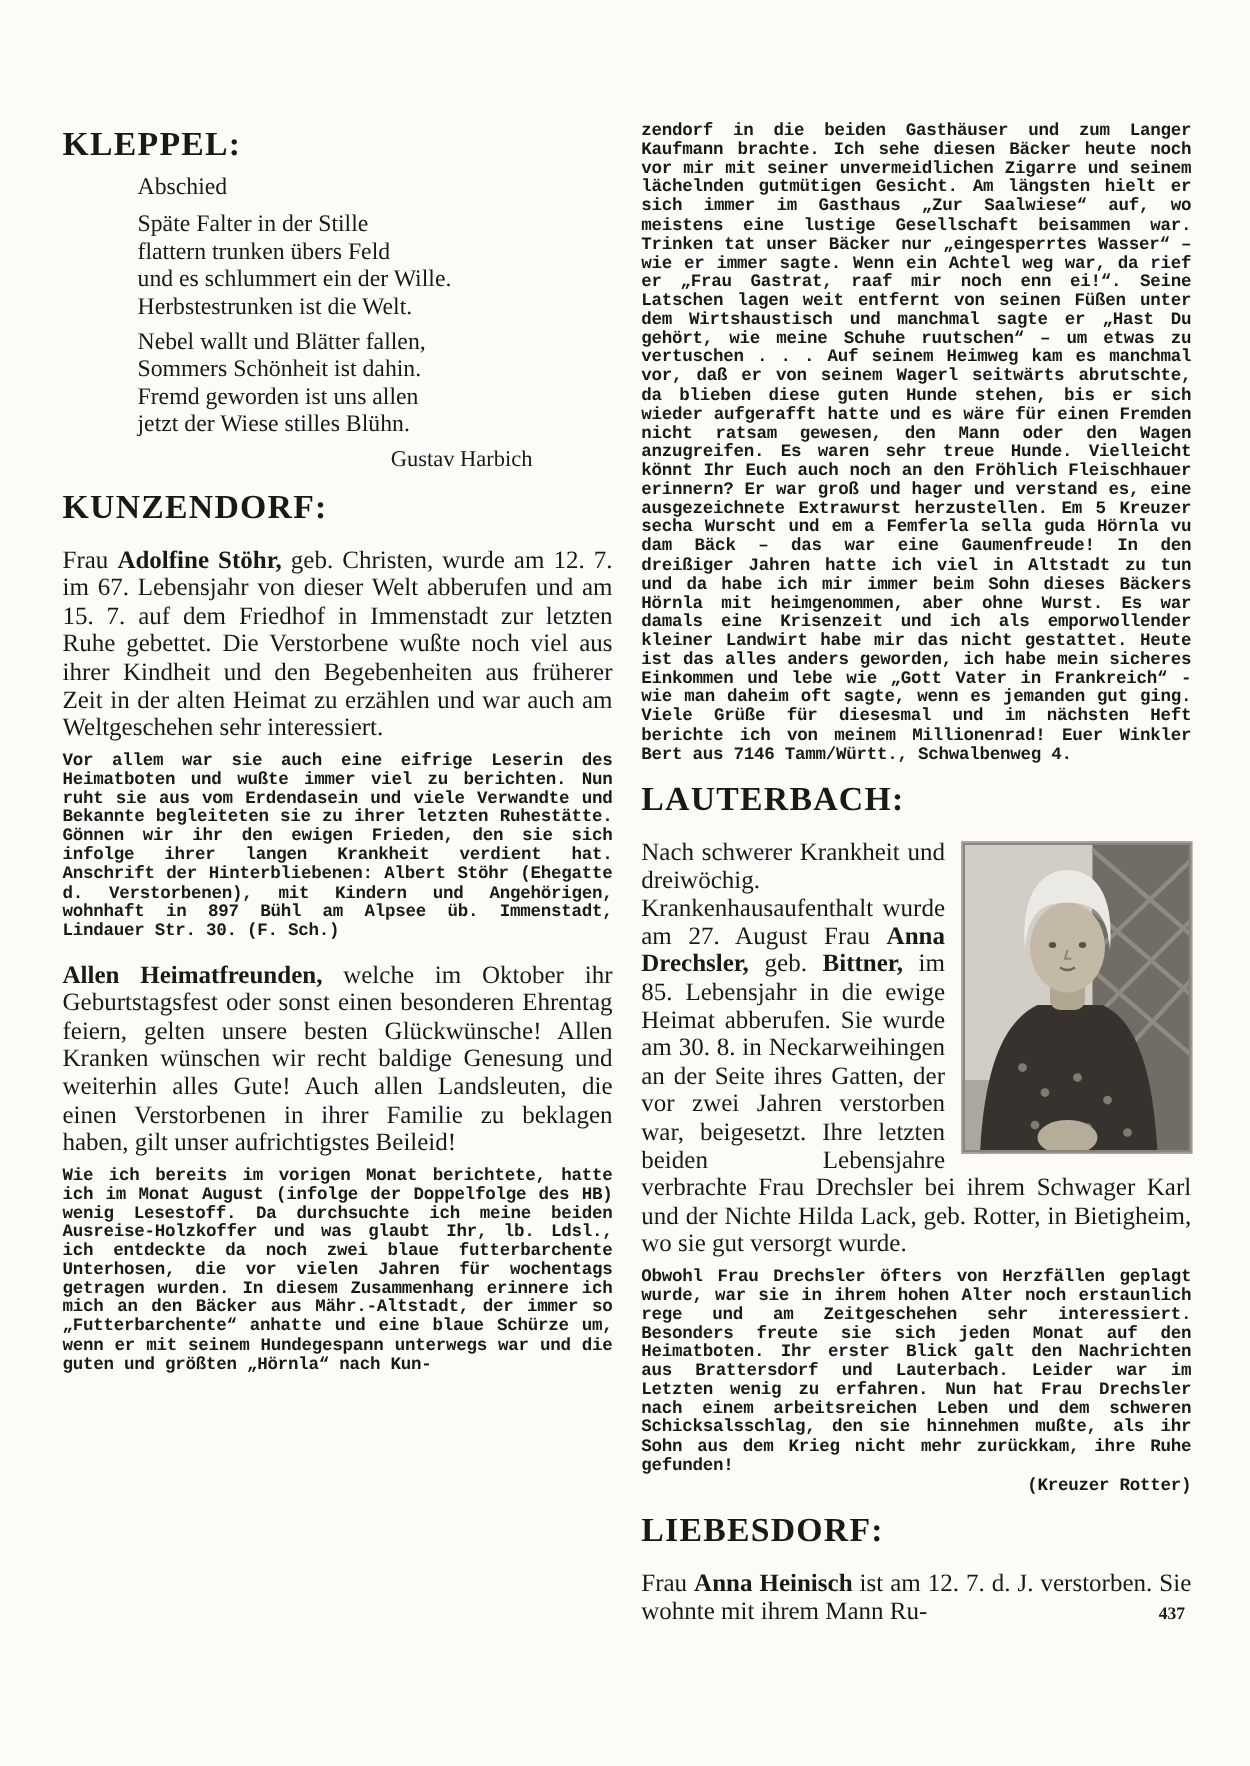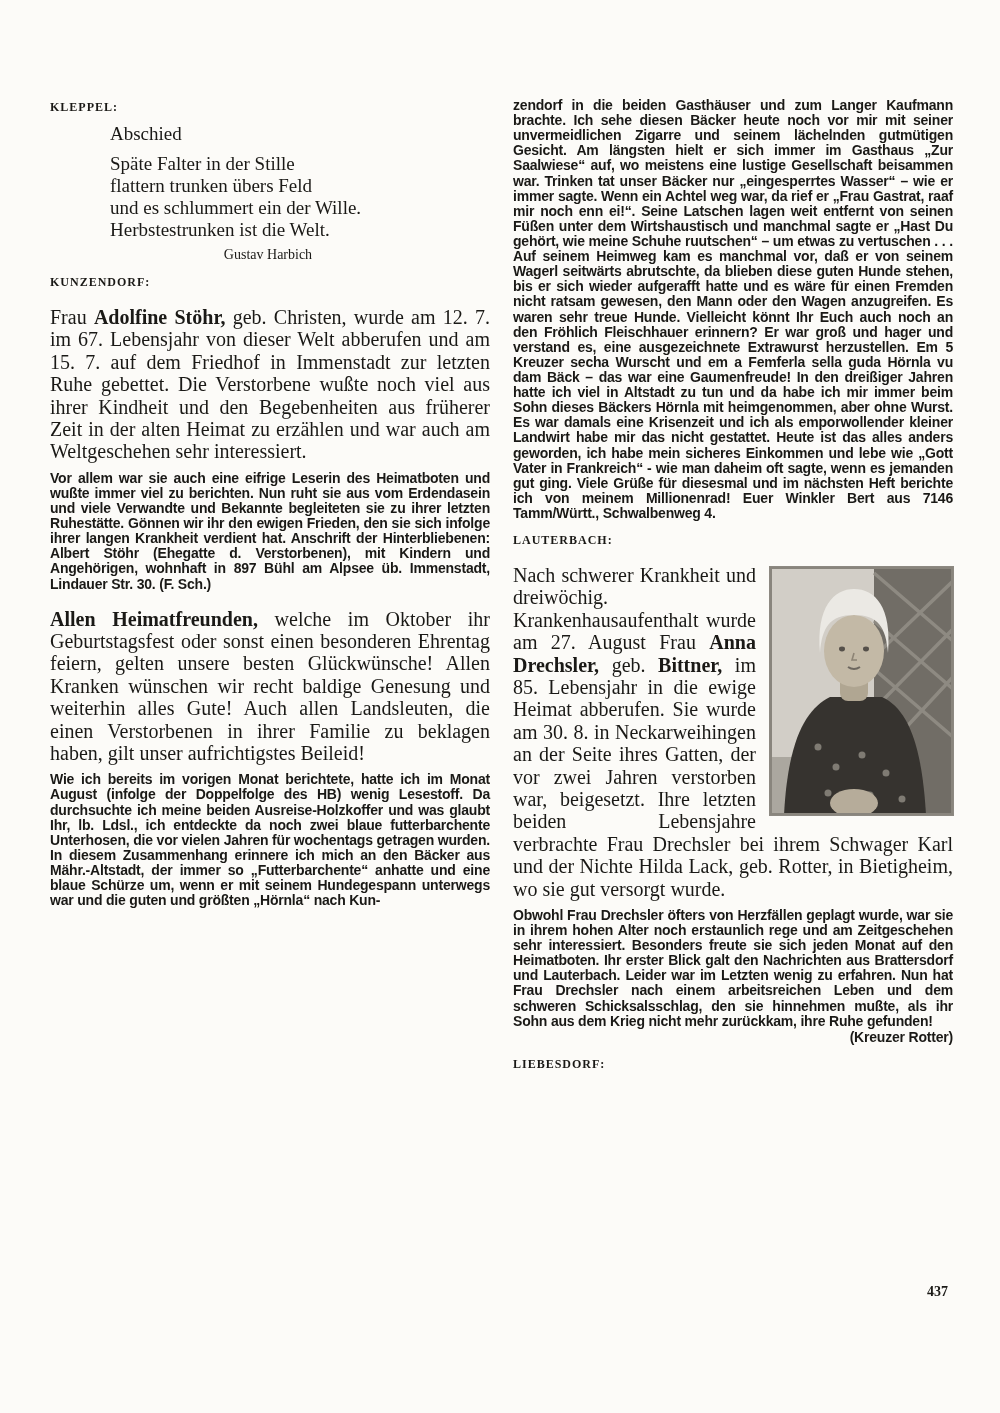--- a/index.html
+++ b/index.html
@@ -15,52 +15,52 @@
       box-sizing: border-box;
       background: #fcfbf8;
       color: #1a1916;
       padding: 98px 48px 60px 50px;
       overflow: hidden;
     }
     .columns { display: flex; gap: 23px; }
     .col { width: 440px; flex: 0 0 440px; }
 
     .section-heading {
-      font-size: 12px;
+      font-size: 27px;
       font-weight: 700;
       letter-spacing: 1px;
       margin: 12px 0 8px 0;
     }
     .col > .section-heading:first-child { margin-top: 2px; }
 
     .poem { padding-left: 60px; }
     .poem-title { font-size: 19px; font-weight: 400; margin: 6px 0 8px 0; }
     .stanza {
       font-size: 19px;
       line-height: 22px;
       white-space: pre-line;
       margin: 0 0 6px 0;
     }
     .poem-author {
-      font-size: 14px;
-      text-align: center;
+      font-size: 18px;
+      text-align: right;
       padding-right: 64px;
       margin: 4px 0 6px 0;
     }
 
     .body-text {
       font-size: 20px;
       line-height: 1.12;
       text-align: justify;
       margin: 16px 0 8px 0;
     }
     .body-text b { font-weight: 700; }
 
     .small-text {
-      font-family: Liberation Sans, sans-serif;
+      font-family: Liberation Mono, monospace;
       font-size: 14px;
       line-height: 1.08;
       font-weight: 700;
       letter-spacing: -0.2px;
       text-align: justify;
       margin: 0 0 10px 0;
     }
     .credit {
       text-align: right;
       margin: -9px 0 4px 0;
@@ -93,20 +93,24 @@
 
     <div class="col">
       <h2 class="section-heading">KLEPPEL:</h2>
 
       <div class="poem">
         <h3 class="poem-title">Abschied</h3>
         <p class="stanza">Späte Falter in der Stille
 flattern trunken übers Feld
 und es schlummert ein der Wille.
 Herbstestrunken ist die Welt.</p>
+        <p class="stanza">Nebel wallt und Blätter fallen,
+Sommers Schönheit ist dahin.
+Fremd geworden ist uns allen
+jetzt der Wiese stilles Blühn.</p>
         <p class="poem-author">Gustav Harbich</p>
       </div>
 
       <h2 class="section-heading">KUNZENDORF:</h2>
 
       <p class="body-text"><span>Frau </span><b>Adolfine Stöhr,</b><span> geb. Christen, wurde am 12. 7. im 67. Lebensjahr von dieser Welt abberufen und am 15. 7. auf dem Friedhof in Immenstadt zur letzten Ruhe gebettet. Die Verstorbene wußte noch viel aus ihrer Kindheit und den Begebenheiten aus früherer Zeit in der alten Heimat zu erzählen und war auch am Weltgeschehen sehr interessiert.</span></p>
 
       <p class="small-text">Vor allem war sie auch eine eifrige Leserin des Heimatboten und wußte immer viel zu berichten. Nun ruht sie aus vom Erdendasein und viele Verwandte und Bekannte begleiteten sie zu ihrer letzten Ruhestätte. Gönnen wir ihr den ewigen Frieden, den sie sich infolge ihrer langen Krankheit verdient hat. Anschrift der Hinterbliebenen: Albert Stöhr (Ehegatte d. Verstorbenen), mit Kindern und Angehörigen, wohnhaft in 897 Bühl am Alpsee üb. Immenstadt, Lindauer Str. 30. (F. Sch.)</p>
 
       <p class="body-text"><b>Allen Heimatfreunden,</b><span> welche im Oktober ihr Geburtstagsfest oder sonst einen besonderen Ehrentag feiern, gelten unsere besten Glückwünsche! Allen Kranken wünschen wir recht baldige Genesung und weiterhin alles Gute! Auch allen Landsleuten, die einen Verstorbenen in ihrer Familie zu beklagen haben, gilt unser aufrichtigstes Beileid!</span></p>
@@ -154,18 +158,19 @@
               <path d="M78 100 Q84 104 90 100" stroke="#6d675f" stroke-width="2" fill="none"></path>
               <rect x="1" y="1" width="181" height="246" fill="none" stroke="#89857d" stroke-width="2"></rect>
             </svg>
           </span><span>Nach schwerer Krankheit und dreiwöchig. Krankenhausaufenthalt wurde am 27. August Frau </span><b>Anna Drechsler,</b><span> geb. </span><b>Bittner,</b><span> im 85. Lebensjahr in die ewige Heimat abberufen. Sie wurde am 30. 8. in Neckarweihingen an der Seite ihres Gatten, der vor zwei Jahren verstorben war, beigesetzt. Ihre letzten beiden Lebensjahre verbrachte Frau Drechsler bei ihrem Schwager Karl und der Nichte Hilda Lack, geb. Rotter, in Bietigheim, wo sie gut versorgt wurde.</span></p>
 
       <p class="small-text">Obwohl Frau Drechsler öfters von Herzfällen geplagt wurde, war sie in ihrem hohen Alter noch erstaunlich rege und am Zeitgeschehen sehr interessiert. Besonders freute sie sich jeden Monat auf den Heimatboten. Ihr erster Blick galt den Nachrichten aus Brattersdorf und Lauterbach. Leider war im Letzten wenig zu erfahren. Nun hat Frau Drechsler nach einem arbeitsreichen Leben und dem schweren Schicksalsschlag, den sie hinnehmen mußte, als ihr Sohn aus dem Krieg nicht mehr zurückkam, ihre Ruhe gefunden!</p>
       <p class="small-text credit">(Kreuzer Rotter)</p>
 
       <h2 class="section-heading">LIEBESDORF:</h2>
 
+      <p class="body-text"><span>Frau </span><b>Anna Heinisch</b><span> ist am 12. 7. d. J. verstorben. Sie wohnte mit ihrem Mann Ru-</span></p>
     </div>
 
   </div>
 
   <div class="page-number">437</div>
 </div>
 
 </body></html>

